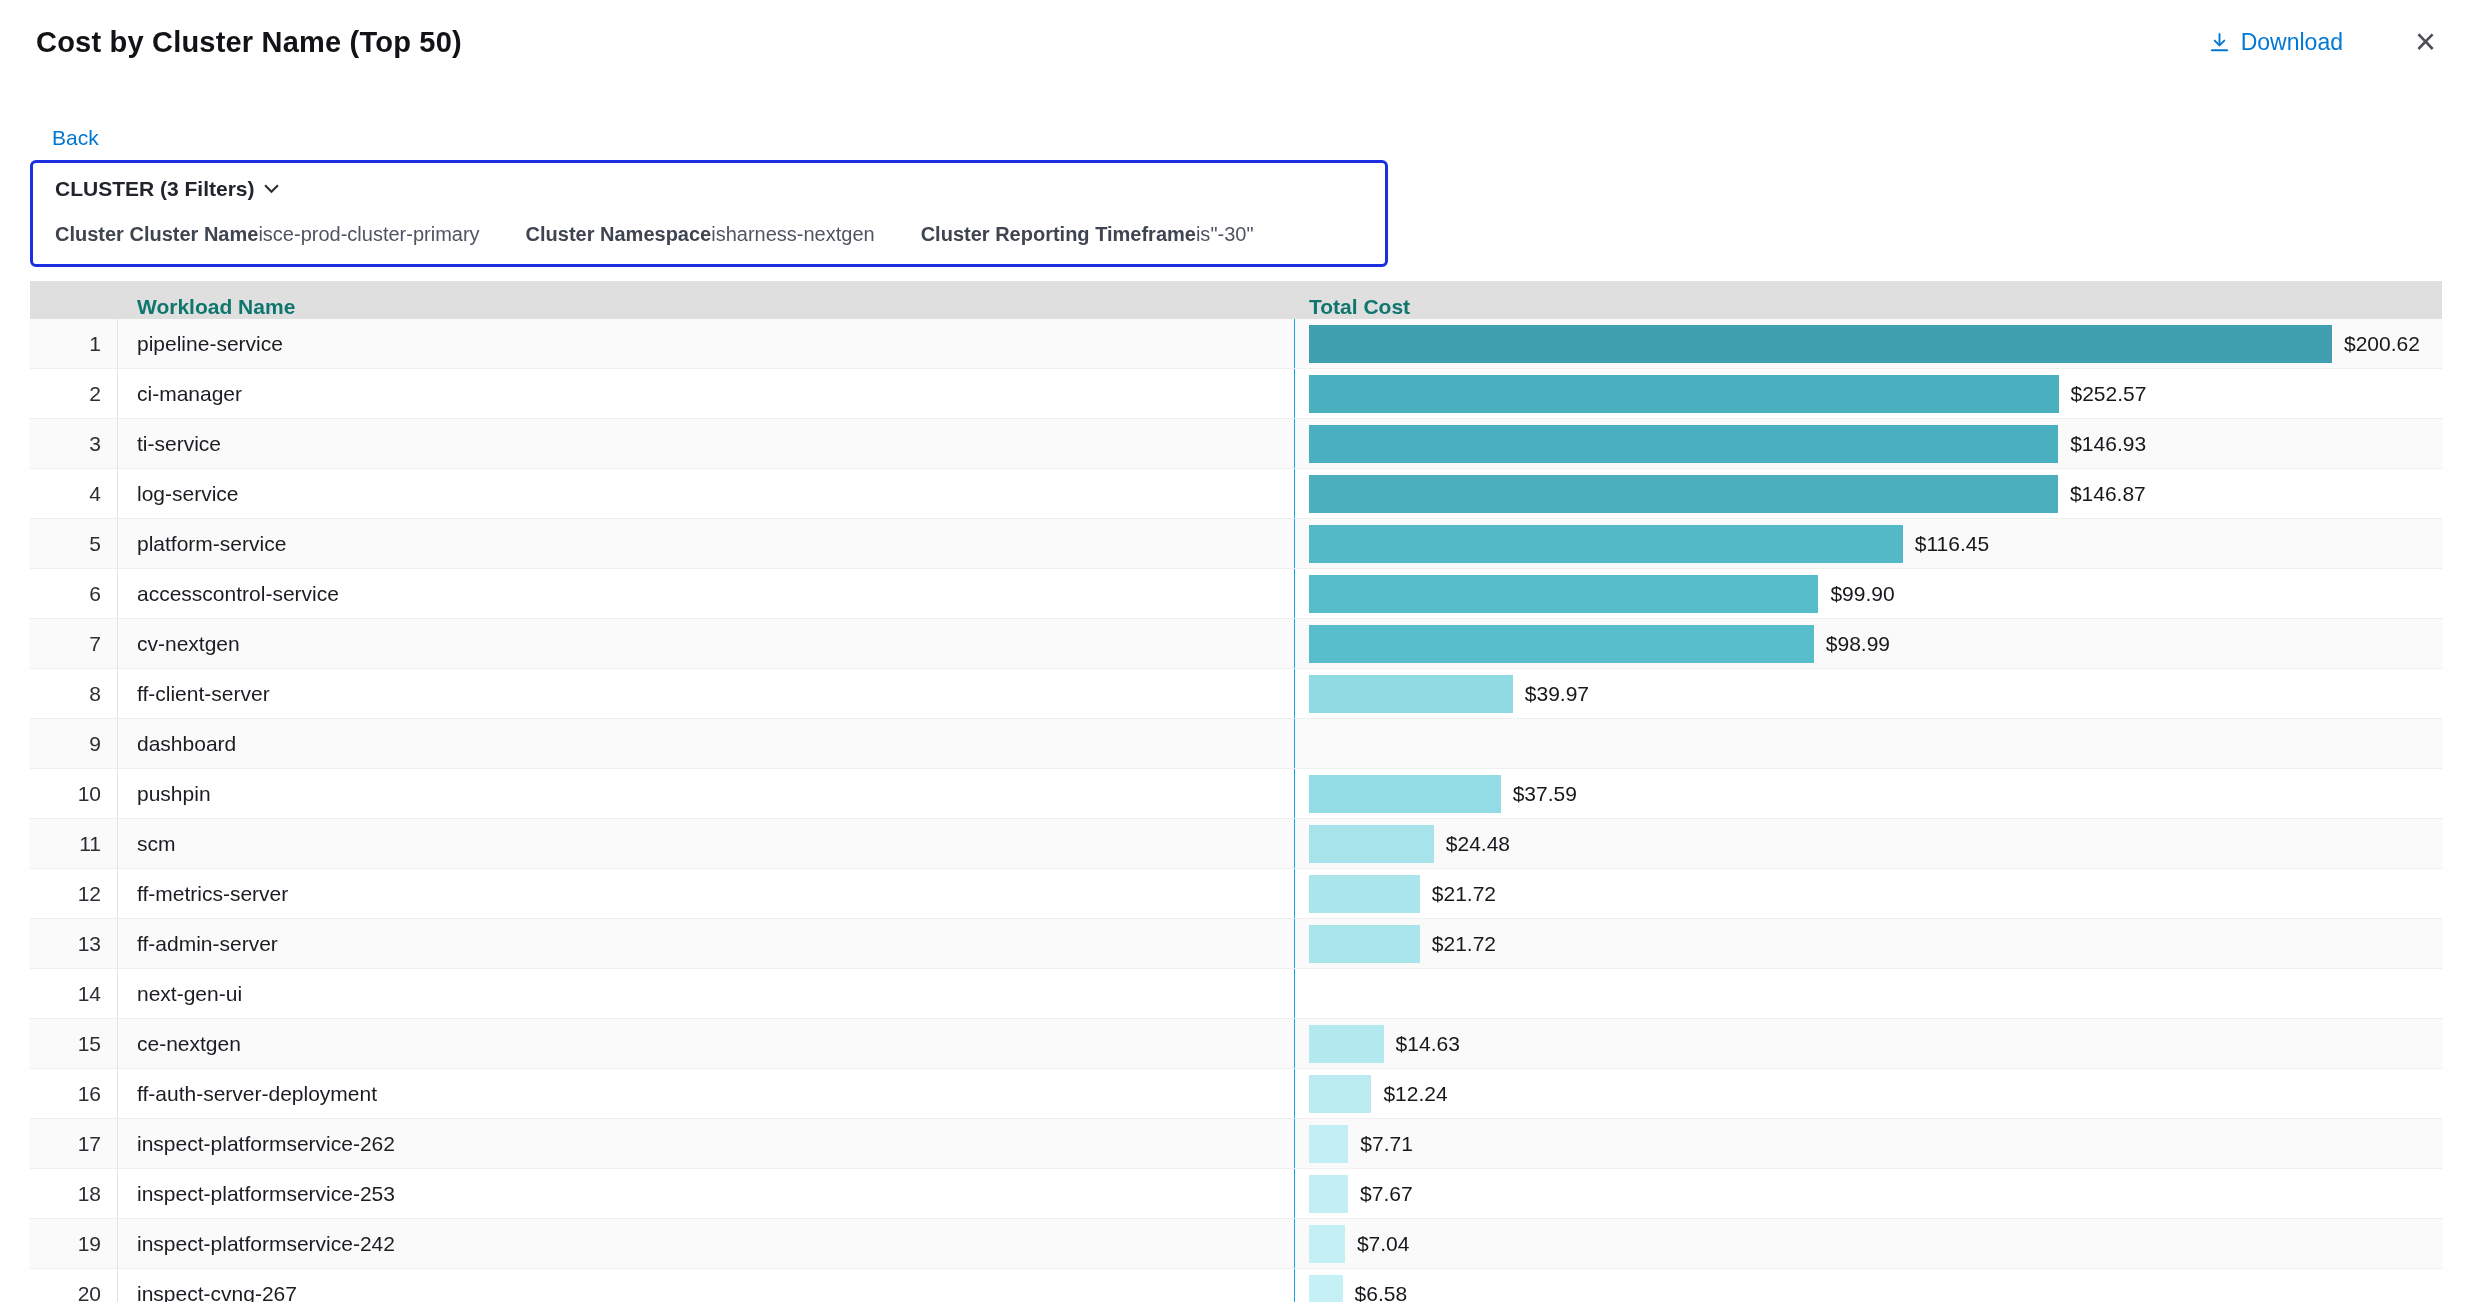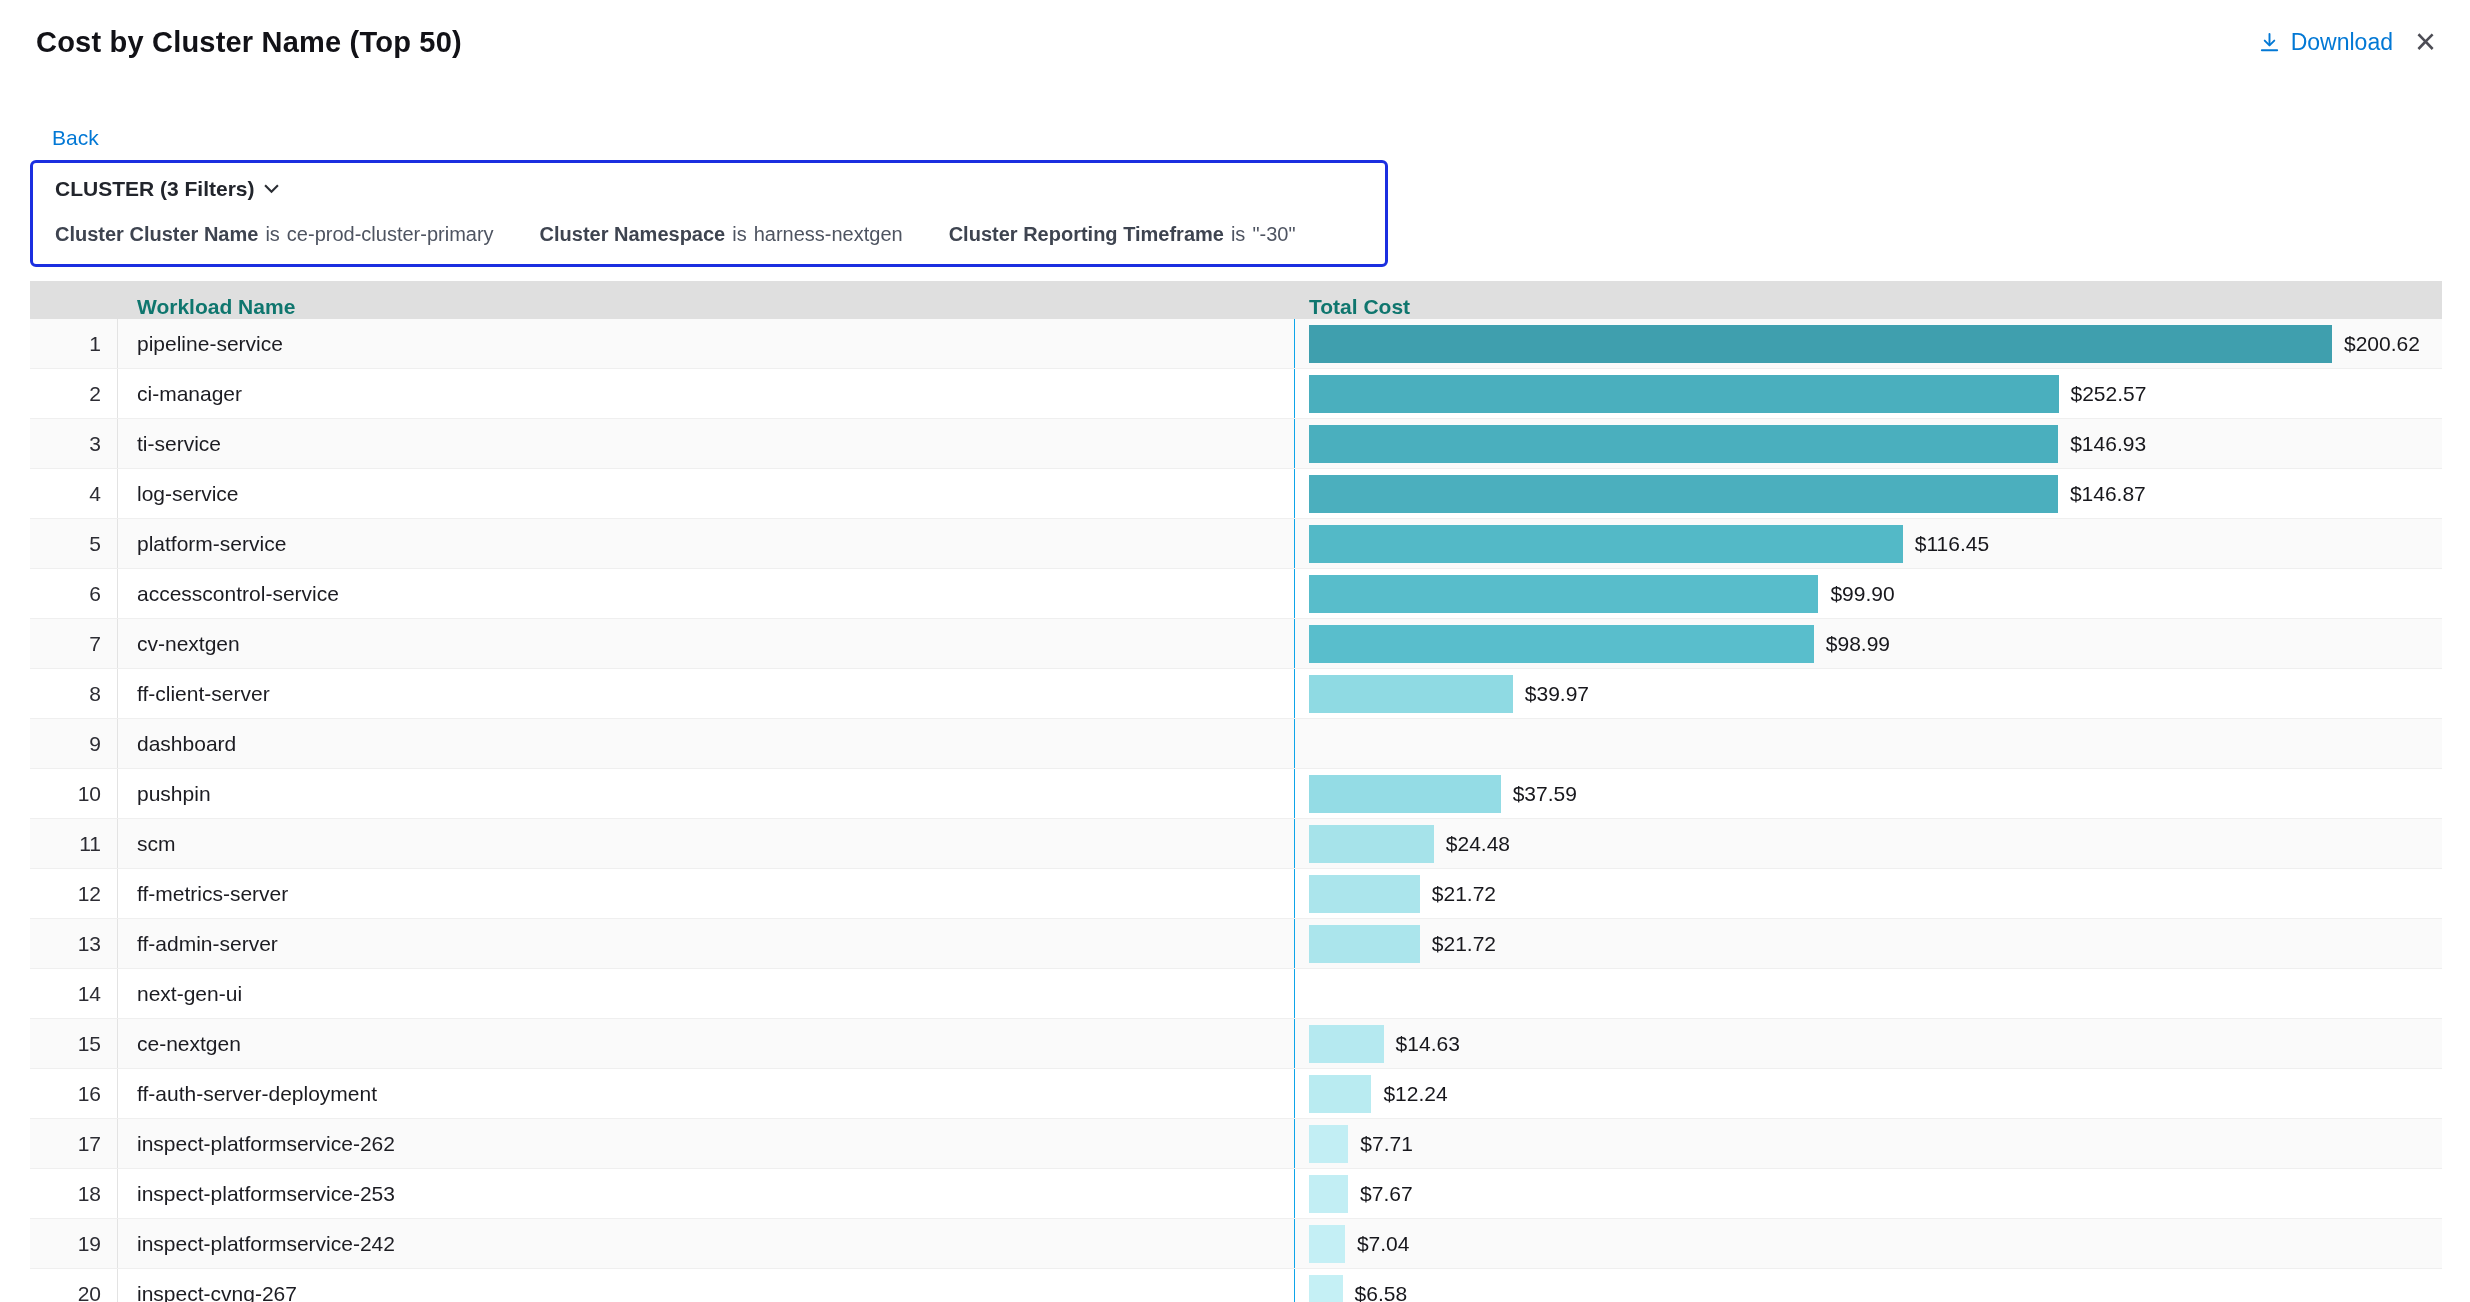--- a/index.html
+++ b/index.html
@@ -18,21 +18,21 @@
     justify-content: space-between;
     align-items: center;
     padding: 24px 34px 0 36px;
   }
   .page-title {
     font-size: 29px;
     font-weight: 700;
     color: #121217;
     letter-spacing: 0.2px;
   }
-  .top-actions { display: flex; align-items: center; gap: 22px; }
+  .top-actions { display: flex; align-items: center; gap: 72px; }
   .download {
     display: flex;
     align-items: center;
     gap: 10px;
     color: var(--accent-blue, #0278d5);
     font-size: 23px;
     cursor: pointer;
     text-decoration: none;
   }
   .close-btn {
@@ -74,21 +74,21 @@
     cursor: pointer;
   }
   .filter-line {
     display: flex;
     gap: 46px;
     margin-top: 22px;
     font-size: 20px;
     color: #4e5461;
     white-space: nowrap;
   }
-  .f-item { display: inline-flex; gap: 7px; align-items: baseline; }
+  .f-item { display: inline-flex; gap: 0; align-items: baseline; }
   .f-field { font-weight: 700; color: #3e4450; }
 
   
   .table { margin: 14px 28px 0 30px; }
   .thead {
     display: flex;
     align-items: flex-end;
     height: 38px;
     background: var(--header-bg, #dfdfdf);
     font-size: 21px;

